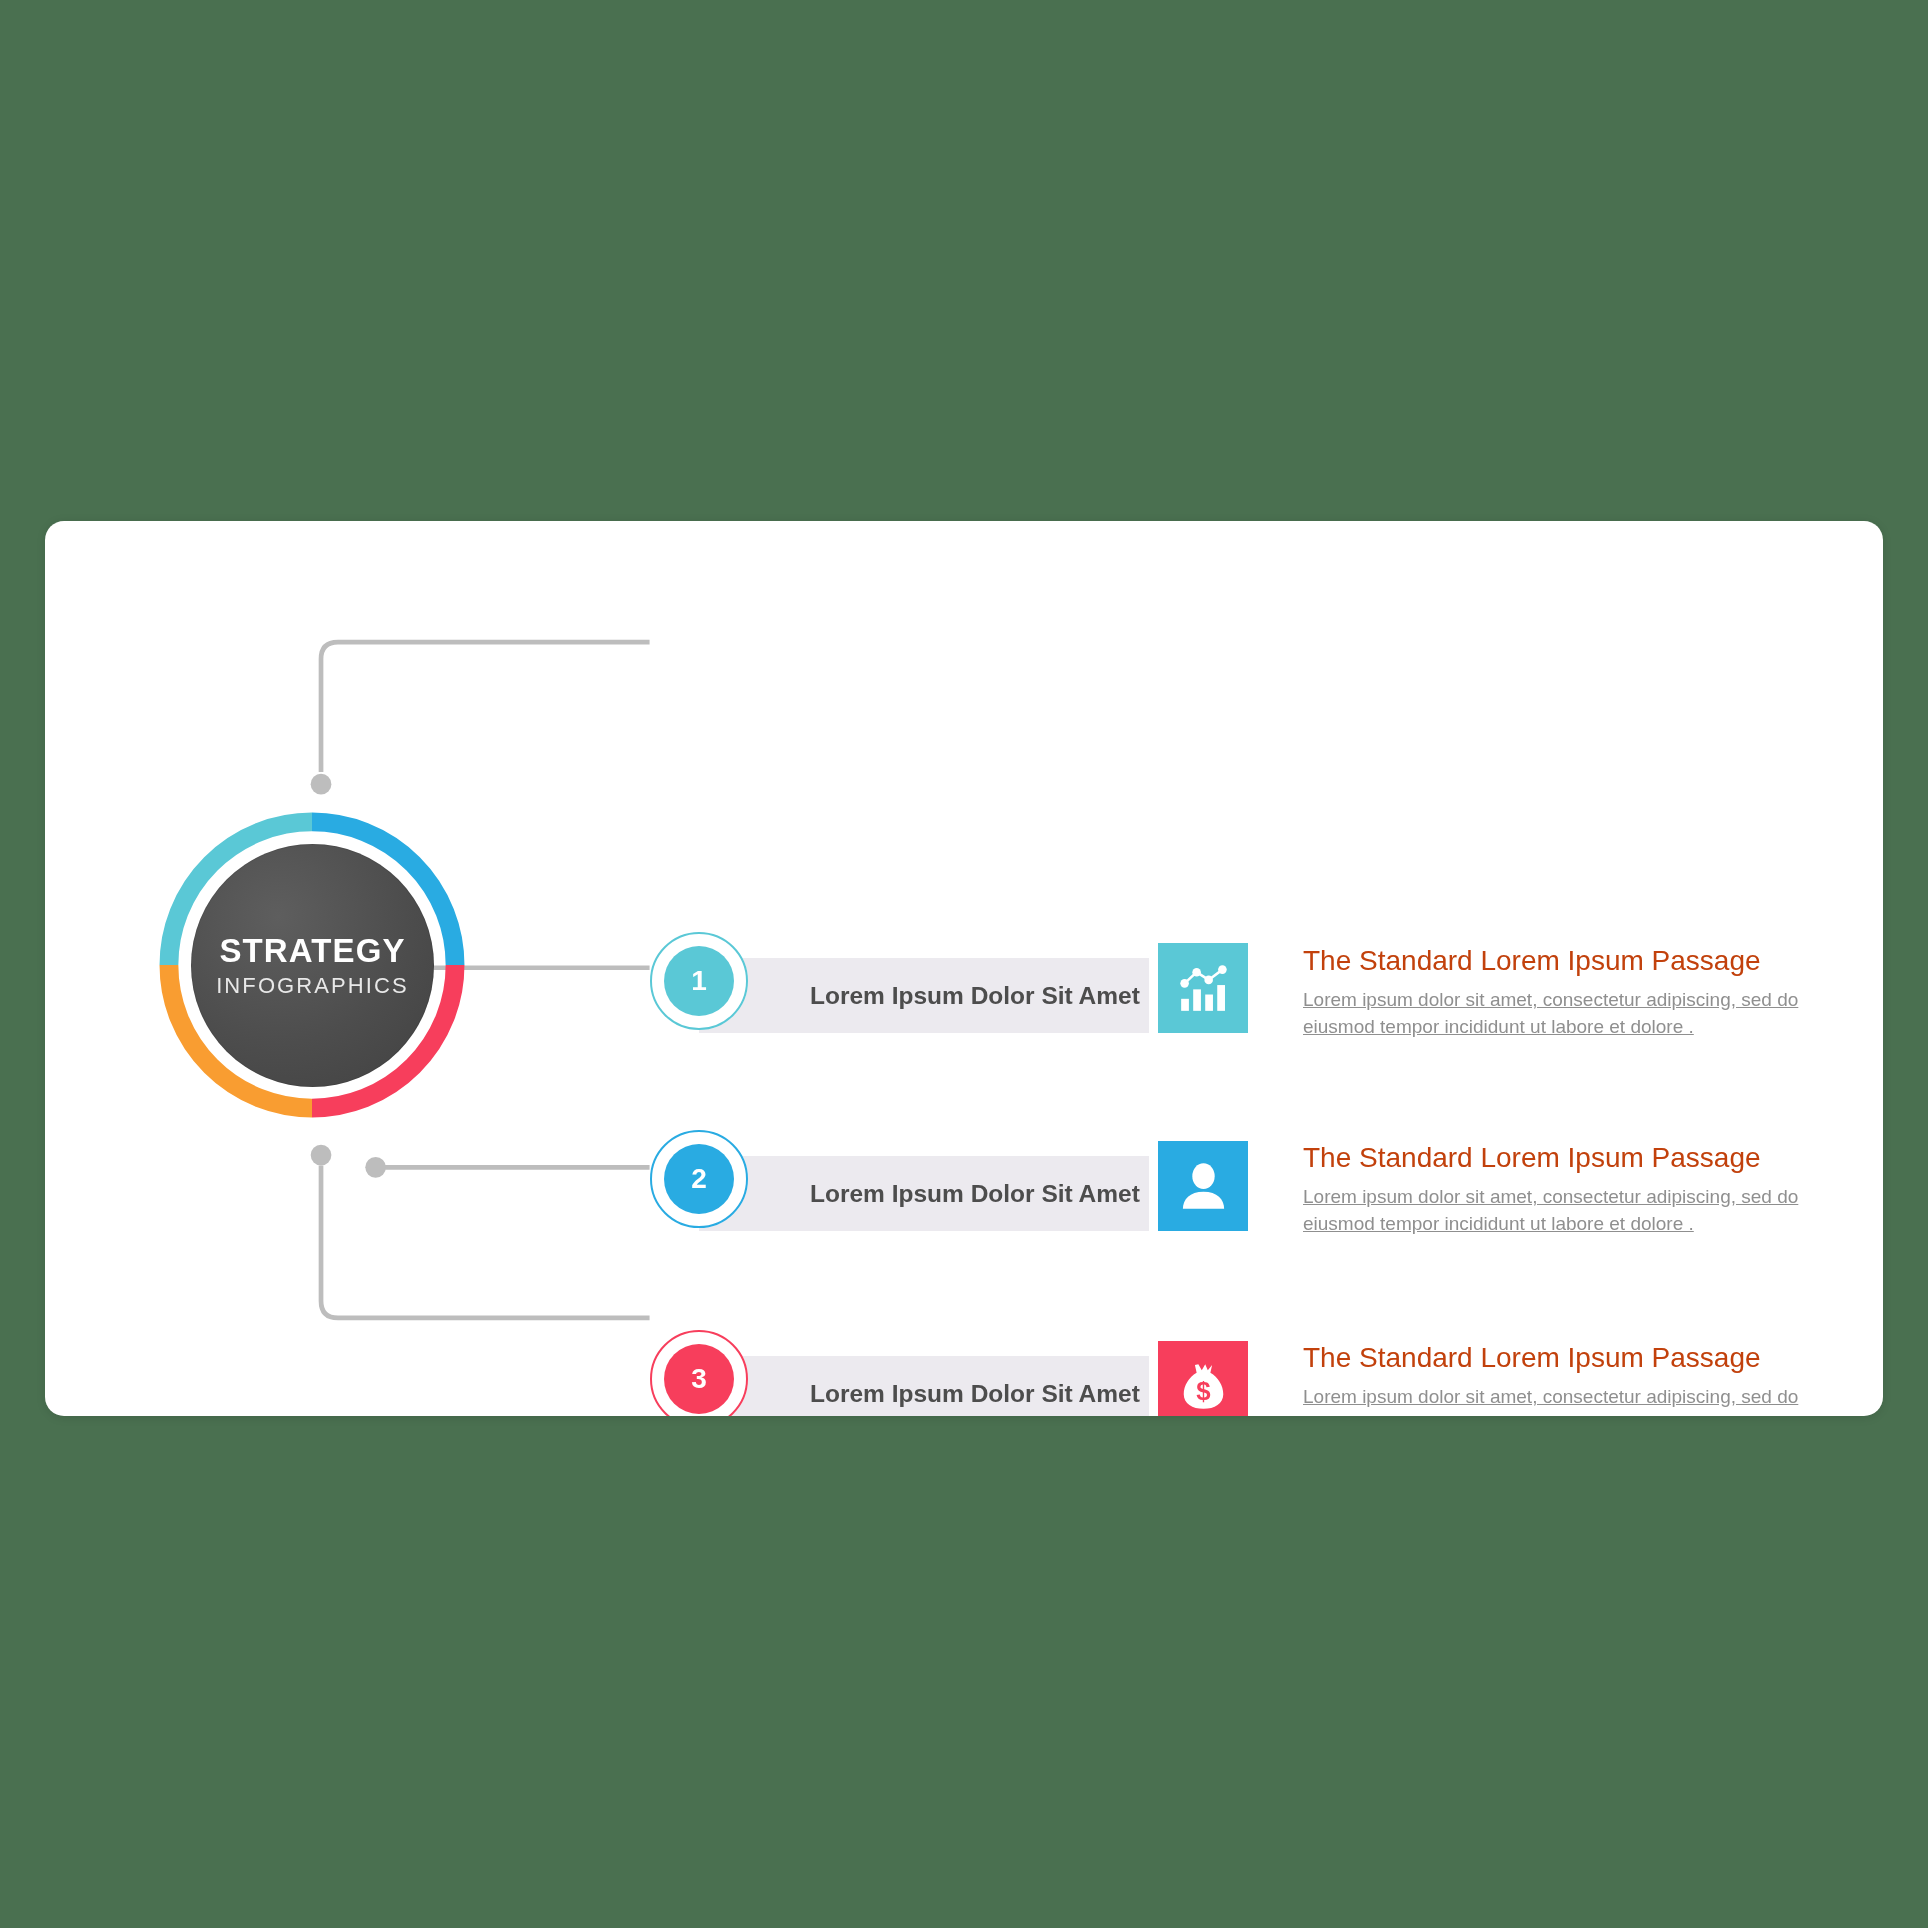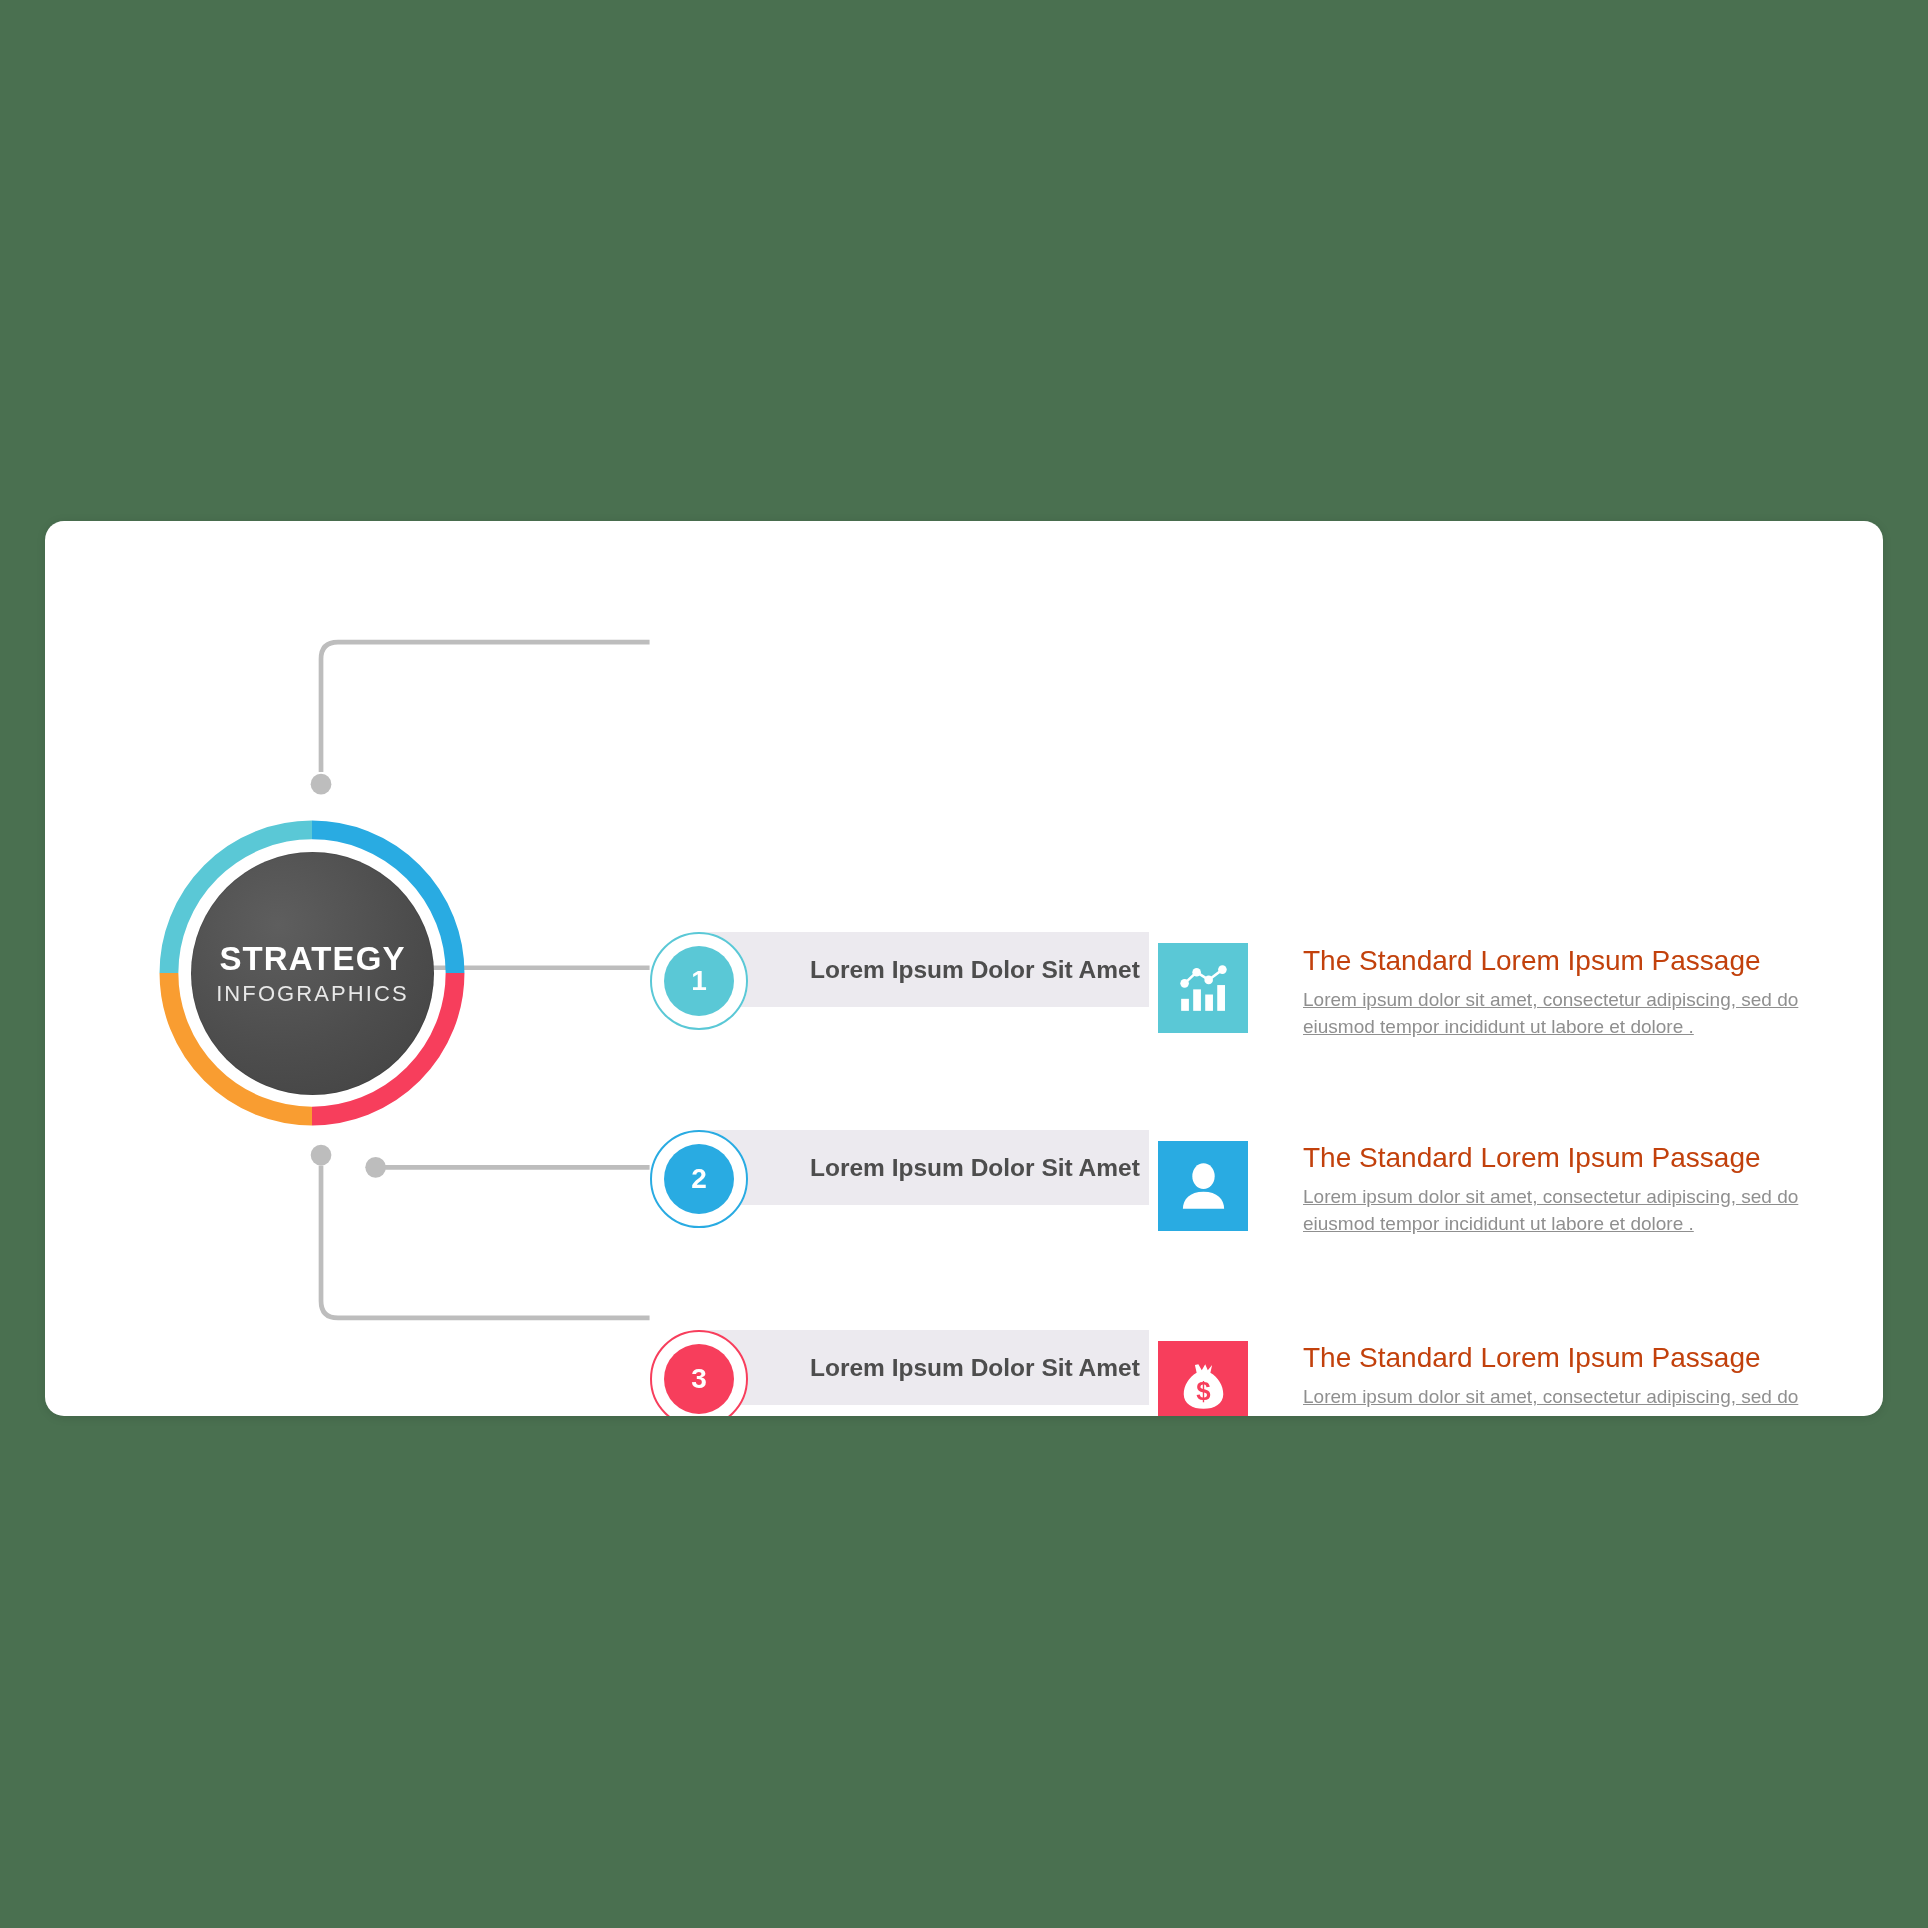--- a/index.html
+++ b/index.html
@@ -85,21 +85,21 @@
     display:flex; align-items:center; justify-content:center;
   }
   .badge-num{
     color:#ffffff;
     font-size:28px;
     font-weight:bold;
     line-height:1;
   }
   .bar{
     position:absolute;
-    left:49px; top:0;
+    left:49px; top:26px;
     width:450px; height:75px;
     background:#eceaef;
     display:flex; align-items:center;
     padding-left:111px;
     z-index:1;
   }
   .bar-label{
     color:#4d4d4d;
     font-size:24.5px;
     font-weight:bold;
@@ -144,21 +144,21 @@
     <path d="M408,1028 L690,1028" fill="none" stroke="#bdbdbd" stroke-width="5"></path>
     <circle cx="399" cy="1028" r="11" fill="#bdbdbd"></circle>
 
     <path d="M408,1240 L690,1240" fill="none" stroke="#bdbdbd" stroke-width="5"></path>
     <circle cx="399" cy="1240" r="11" fill="#bdbdbd"></circle>
 
     <path d="M341,1238 L341,1382 Q341,1400 359,1400 L690,1400" fill="none" stroke="#bdbdbd" stroke-width="5"></path>
     <circle cx="341" cy="1227" r="11" fill="#bdbdbd"></circle>
   </svg>
 
-  <div id="hub" style="left:107px; top:292px;text-align:center;">
+  <div id="hub" style="left:107px; top:284px;text-align:center;">
     <svg viewBox="0 0 340 340">
 
       <path id="seg-tl" d="M170 18 A152 152 0 0 0 18 170" fill="none" stroke-width="20" stroke="#5ac8d6"></path>
       <path id="seg-tr" d="M170 18 A152 152 0 0 1 322 170" fill="none" stroke-width="20" stroke="#29ABE2"></path>
       <path id="seg-br" d="M322 170 A152 152 0 0 1 170 322" fill="none" stroke-width="20" stroke="#F73E5C"></path>
       <path id="seg-bl" d="M170 322 A152 152 0 0 1 18 170" fill="none" stroke-width="20" stroke="#F99D31"></path>
     </svg>
     <div id="hub-core">
       <div id="hub-title">STRATEGY</div>
       <div id="hub-subtitle">INFOGRAPHICS</div>

